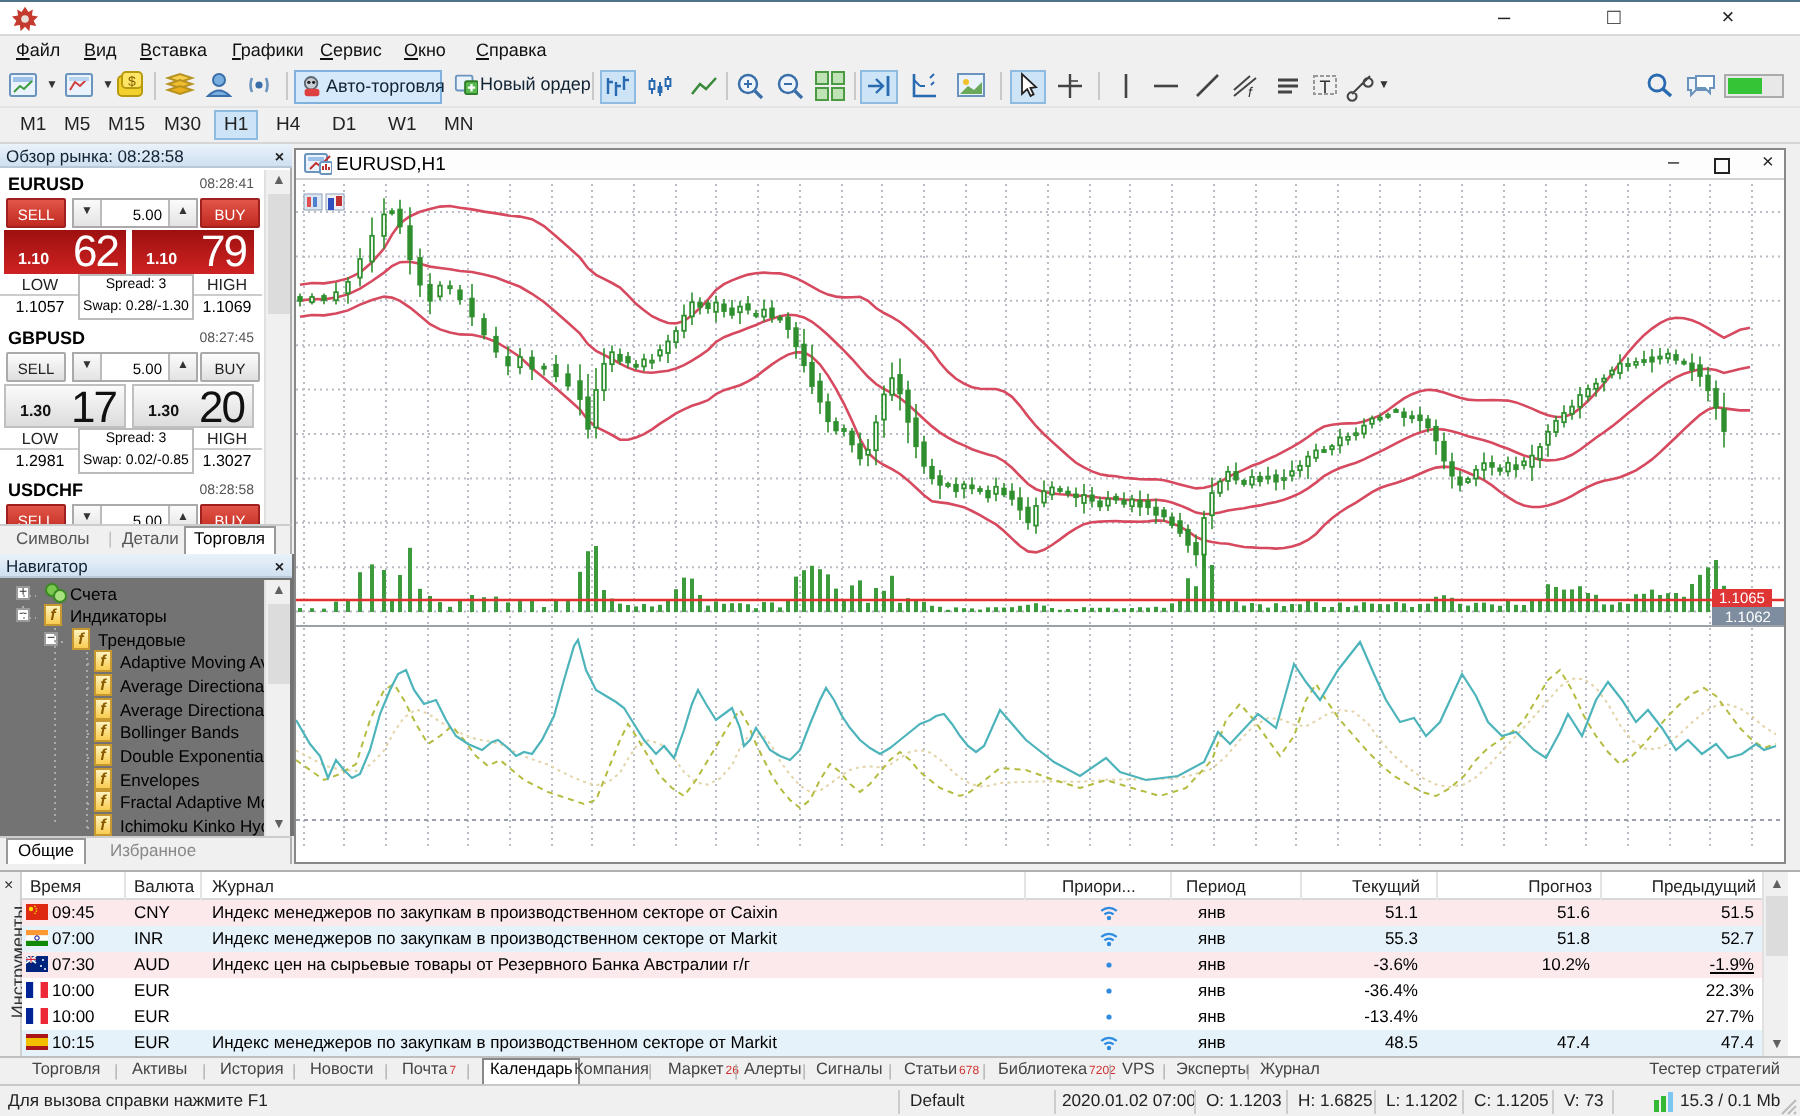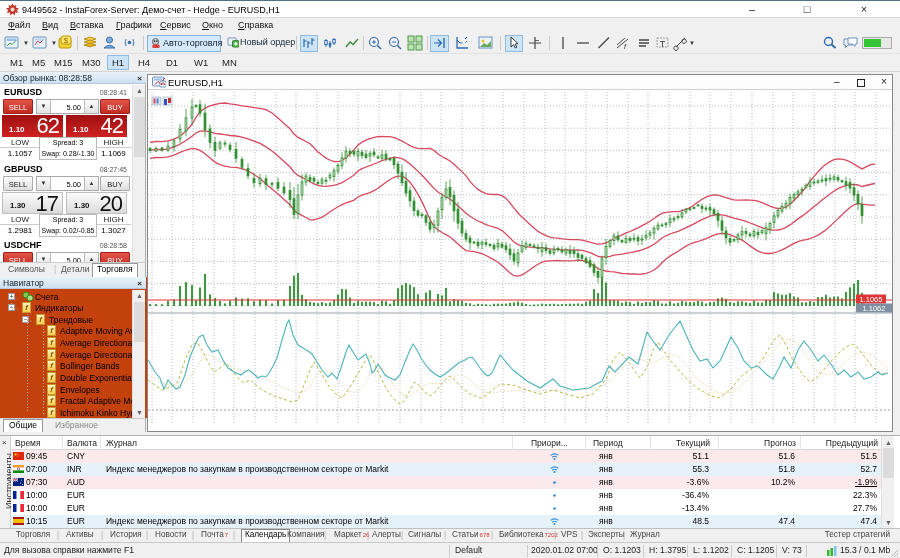--- a/index.html
+++ b/index.html
@@ -43,21 +43,21 @@
 .lowhigh{position:absolute;left:0;width:131px;height:22px;font-size:8px;}
 .lh-cell{position:absolute;top:0;height:22px;}
 .lh-lab{position:absolute;top:0;width:100%;text-align:center;color:#222;border-bottom:1px solid #ccc;height:10px;}
 .lh-val{position:absolute;top:11px;width:100%;text-align:center;}
 .spreadbox{position:absolute;left:39px;top:-1px;width:58px;height:23px;border:1px solid #bbb;background:#fff;text-align:center;font-size:7px;line-height:10.5px;white-space:nowrap;overflow:hidden;}
 
 #mwtabs{left:0;top:262px;width:146px;height:15px;background:#f0f0f0;border-top:1px solid #ccc;border-right:1px solid #b0b0b0;font-size:8.5px;color:#555;}
 #mwtabs .t{position:absolute;top:1px;}
 #mwtabs .active{background:#fff;border:1px solid #999;border-bottom:none;padding:0 4px;height:14px;color:#000;}
 
-#nav{left:0;top:277px;width:153px;height:141px;background:#c2410c;border-right:1px solid #0c4a6e;}
+#nav{left:0;top:277px;width:153px;height:141px;background:#737373;border-right:1px solid #0c4a6e;}
 .trow{position:absolute;left:0;height:12px;font-size:8.5px;white-space:nowrap;}
 .ficon{position:absolute;top:0px;width:9px;height:11px;background:linear-gradient(#fff3c0,#f8cc50);border:1px solid #c89830;color:#8a5a00;font-size:8px;font-style:italic;font-weight:bold;text-align:center;line-height:10px;}
 .exp{position:absolute;top:2px;width:7px;height:7px;background:#fff;border:1px solid #999;color:#333;font-size:7px;line-height:5px;text-align:center;}
 #navtabs{left:0;top:418px;width:146px;height:14px;background:#f0f0f0;border-top:1px solid #ccc;border-right:1px solid #b0b0b0;font-size:10px;color:#888;}
 #navtabs{font-size:8.5px;}
 #navtabs .active{background:#fff;border:1px solid #999;border-bottom:none;padding:0 5px;color:#000;height:13px;}
 
 .vscroll{position:absolute;width:13px;background:#f0f0f0;border-left:1px solid #e0e0e0;}
 .varrow{position:absolute;left:0;width:13px;height:11px;color:#606060;font-size:7px;text-align:center;line-height:11px;}
 
@@ -83,21 +83,20 @@
 
 #statusbar{left:0;top:542px;width:900px;height:16px;background:#f0f0f0;border-top:1px solid #c8c8c8;font-size:8.6px;color:#222;}
 #statusbar span{position:absolute;top:2px;white-space:nowrap;}
 #statusbar .ssep{position:absolute;top:2px;width:1px;height:12px;background:#ccc;}
 </style></head><body>
 <div id="titlebar" class="abs">
 <svg class="abs" style="left:6px;top:2px" width="13" height="13" viewBox="0 0 15 14">
       <path d="M7.5 0 L9.5 3 L12 1.5 L11.5 5 L15 5.5 L12.5 8 L14 11 L10.5 10.5 L10 14 L7.5 11.5 L5 14 L4.5 10.5 L1 11 L2.5 8 L0 5.5 L3.5 5 L3 1.5 L5.5 3 Z" fill="#c43a2e"></path>
       <circle cx="7.5" cy="7" r="2.2" fill="#e8e0d8"></circle>
     </svg>
-<span class="txt">9449562 - InstaForex-Server: Демо-счет - Hedge - EURUSD,H1</span>
 <span class="winbtn" style="left:735px;">–</span>
     <span class="winbtn" style="left:790px;">□</span>
     <span class="winbtn" style="left:847px;">×</span>
 </div>
 <div id="menubar" class="abs">
     <span style="left:8px"><u>Ф</u>айл</span>
     <span style="left:42px"><u>В</u>ид</span>
     <span style="left:70px"><u>В</u>ставка</span>
     <span style="left:116px"><u>Г</u>рафики</span>
     <span style="left:160px"><u>С</u>ервис</span>
@@ -265,21 +264,21 @@
             <div class="up">▲</div>
           </div>
           <div class="bbtn red" style="left:97px">BUY</div>
         </div>
         <div class="tile red" style="left:2px;top:30px;">
           <span class="sm">1.10</span>
           <span class="lg">62</span>
         </div>
         <div class="tile red" style="left:66px;top:30px;">
           <span class="sm">1.10</span>
-          <span class="lg">42</span>
+          <span class="lg">79</span>
         </div>
         <div class="lowhigh" style="top:53px">
           <div class="lh-cell" style="left:0;width:40px;">
             <div class="lh-lab">LOW</div>
             <div class="lh-val">1.1057</div>
           </div>
           <div class="lh-cell" style="left:96px;width:35px;">
             <div class="lh-lab">HIGH</div>
             <div class="lh-val">1.1069</div>
           </div>
@@ -1055,20 +1054,21 @@
       <svg class="flag" width="11" height="8">
         <rect width="11" height="8" fill="#de2910"></rect>
         <circle cx="2.5" cy="2.5" r="1.1" fill="#ffde00"></circle>
         <circle cx="4.5" cy="1.2" r="0.4" fill="#ffde00"></circle>
         <circle cx="5.2" cy="2.4" r="0.4" fill="#ffde00"></circle>
         <circle cx="5.2" cy="3.6" r="0.4" fill="#ffde00"></circle>
         <circle cx="4.5" cy="4.6" r="0.4" fill="#ffde00"></circle>
       </svg>
       <span class="cal-c" style="left:15px">09:45</span>
       <span class="cal-c" style="left:56px">CNY</span>
+      <span class="cal-c" style="left:95px;width:410px;">Индекс менеджеров по закупкам в производственном секторе от Caixin</span>
       <span class="cal-c" style="left:538px;top:2px;"><svg width="11" height="9" viewBox="0 0 11 9">
           <circle cx="5.5" cy="7" r="1.1" fill="#2e8be0"></circle>
           <path d="M3.2 5.2 Q5.5 3.4 7.8 5.2 M1.6 3.4 Q5.5 0.4 9.4 3.4" stroke="#2e8be0" fill="none" stroke-width="1.1"></path>
         </svg></span>
       <span class="cal-c" style="left:588px">янв</span>
       <span class="cal-c" style="right:172px">51.1</span>
       <span class="cal-c" style="right:86px">51.6</span>
       <span class="cal-c" style="right:4px;">51.5</span>
     </div>
     <div class="cal-row" style="top:27px;background:#e6f2fa">
@@ -1095,20 +1095,21 @@
         <rect width="11" height="8" fill="#00247d"></rect>
         <path d="M0 0 L5 3.5 M5 0 L0 3.5" stroke="#fff" stroke-width="0.8"></path>
         <path d="M2.5 0 V3.5 M0 1.7 H5" stroke="#fff" stroke-width="1.1"></path>
         <path d="M2.5 0 V3.5 M0 1.7 H5" stroke="#cf142b" stroke-width="0.5"></path>
         <circle cx="8.5" cy="2" r="0.5" fill="#fff"></circle>
         <circle cx="7.5" cy="5" r="0.5" fill="#fff"></circle>
         <circle cx="9.5" cy="6.5" r="0.5" fill="#fff"></circle>
       </svg>
       <span class="cal-c" style="left:15px">07:30</span>
       <span class="cal-c" style="left:56px">AUD</span>
+      <span class="cal-c" style="left:95px;width:410px;">Индекс цен на сырьевые товары от Резервного Банка Австралии г/г</span>
       <span class="cal-c" style="left:538px;top:2px;"><svg width="11" height="9" viewBox="0 0 11 9">
           <circle cx="5.5" cy="4.5" r="1.3" fill="#2e8be0"></circle>
         </svg></span>
       <span class="cal-c" style="left:588px">янв</span>
       <span class="cal-c" style="right:172px">-3.6%</span>
       <span class="cal-c" style="right:86px">10.2%</span>
       <span class="cal-c" style="right:4px;text-decoration:underline;">-1.9%</span>
     </div>
     <div class="cal-row" style="top:53px;background:#ffffff">
       <svg class="flag" width="11" height="8">
@@ -1198,21 +1199,21 @@
   </div>
 <div id="statusbar" class="abs">
     <span style="left:4px">Для вызова справки нажмите F1</span>
     <span class="ssep" style="left:449px"></span>
     <span style="left:455px">Default</span>
     <span class="ssep" style="left:527px"></span>
     <span style="left:531px">2020.01.02 07:00</span>
     <span class="ssep" style="left:597px"></span>
     <span style="left:603px">O: 1.1203</span>
     <span class="ssep" style="left:643px"></span>
-    <span style="left:649px">H: 1.3795</span>
+    <span style="left:649px">H: 1.6825</span>
     <span class="ssep" style="left:687px"></span>
     <span style="left:693px">L: 1.1202</span>
     <span class="ssep" style="left:731px"></span>
     <span style="left:737px">C: 1.1205</span>
     <span class="ssep" style="left:776px"></span>
     <span style="left:782px">V: 73</span>
     <span class="ssep" style="left:806px"></span>
     <svg class="abs" style="left:826px;top:2px" width="12" height="12" viewBox="0 0 12 12">
       <rect x="1" y="5" width="2.5" height="6" fill="#35b835"></rect>
       <rect x="4.5" y="3" width="2.5" height="8" fill="#35b835"></rect>

